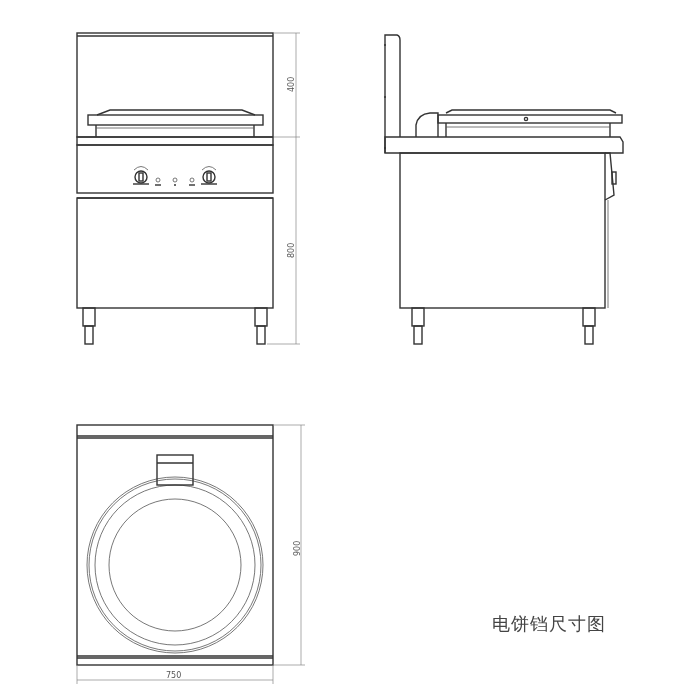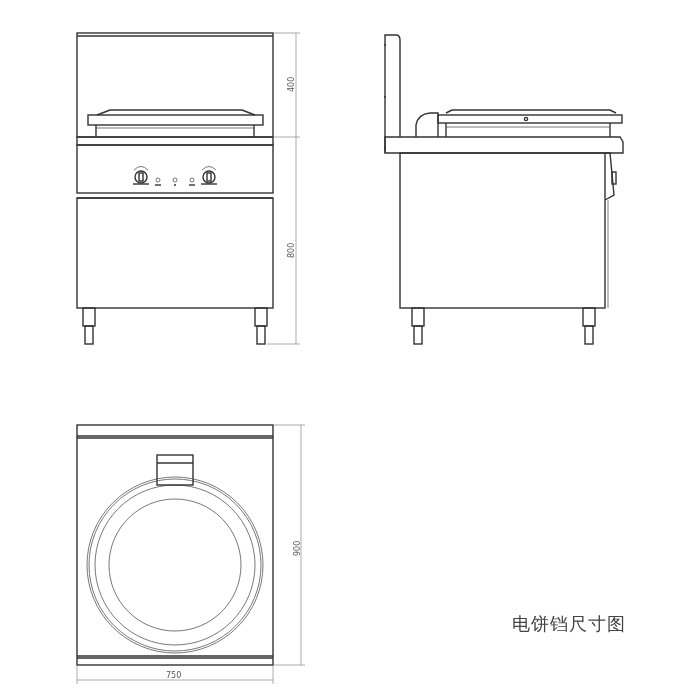--- a/index.html
+++ b/index.html
@@ -2,21 +2,21 @@
 <html><head>
 <meta charset="utf-8">
 <style>
   html, body { margin: 0; padding: 0; background: #ffffff; }
   body { width: 700px; height: 700px; position: relative; overflow: hidden; }
   svg { position: absolute; left: 0; top: 0; }
   .ln { stroke: #333; stroke-width: 1.4; fill: none; }
   .thin { stroke: #555; stroke-width: 0.8; fill: none; }
   .dim { stroke: #888; stroke-width: 0.7; fill: none; }
   .dimtxt { font-family: "DejaVu Sans", sans-serif; font-size: 8px; fill: #555; }
-  .caption { position: absolute; left: 512px; top: 612px; font-family: "DejaVu Sans", sans-serif; font-size: 18px; color: #444; letter-spacing: 1px; }
+  .caption { position: absolute; left: 492px; top: 612px; font-family: "DejaVu Sans", sans-serif; font-size: 18px; color: #444; letter-spacing: 1px; }
 </style>
 </head>
 <body>
 
 <svg width="700" height="700" viewBox="0 0 700 700">
 
   <g>
 
     <rect class="ln" x="77" y="33" width="196" height="104"></rect>
     <line class="ln" x1="77" y1="36" x2="273" y2="36"></line>

